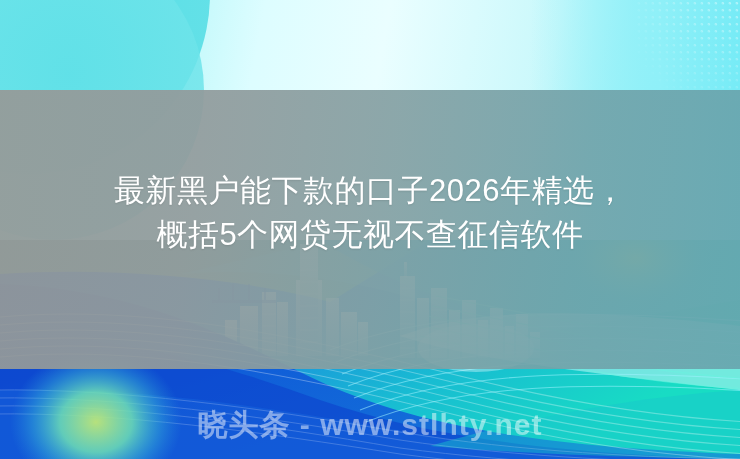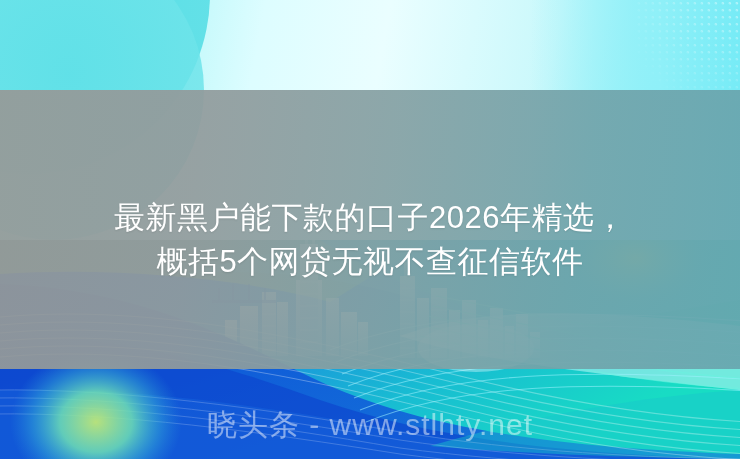--- a/index.html
+++ b/index.html
@@ -98,21 +98,21 @@
         rgba(150,154,152,.93) 0%,
         rgba(146,155,156,.93) 26%,
         rgba(132,160,163,.92) 52%,
         rgba(113,163,170,.92) 78%,
         rgba(104,165,174,.92) 100%);
   }
 
   
   .headline {
     position: absolute;
-    left: 0; top: 196px;
+    left: 0; top: 169px;
     width: 740px;
     text-align: center;
     color: #ffffff;
     font-size: 31px;
     line-height: 44px;
     letter-spacing: .5px;
     font-weight: 400;
     text-shadow: 0 1px 2px rgba(0,0,0,.10);
     white-space: pre-line;
   }
@@ -121,20 +121,21 @@
   .watermark {
     position: absolute;
     left: 0; top: 408px;
     width: 740px;
     text-align: center;
     color: rgba(255,255,255,.48);
     font-size: 30px;
     line-height: 34px;
     letter-spacing: 1px;
     white-space: nowrap;
+    font-weight: bold;
   }
 </style>
 </head>
 <body>
 
 <div id="poster">
 
   <div class="bg-top"></div>
   <div class="blob-left"></div>
   <div class="blob-left-2"></div>

